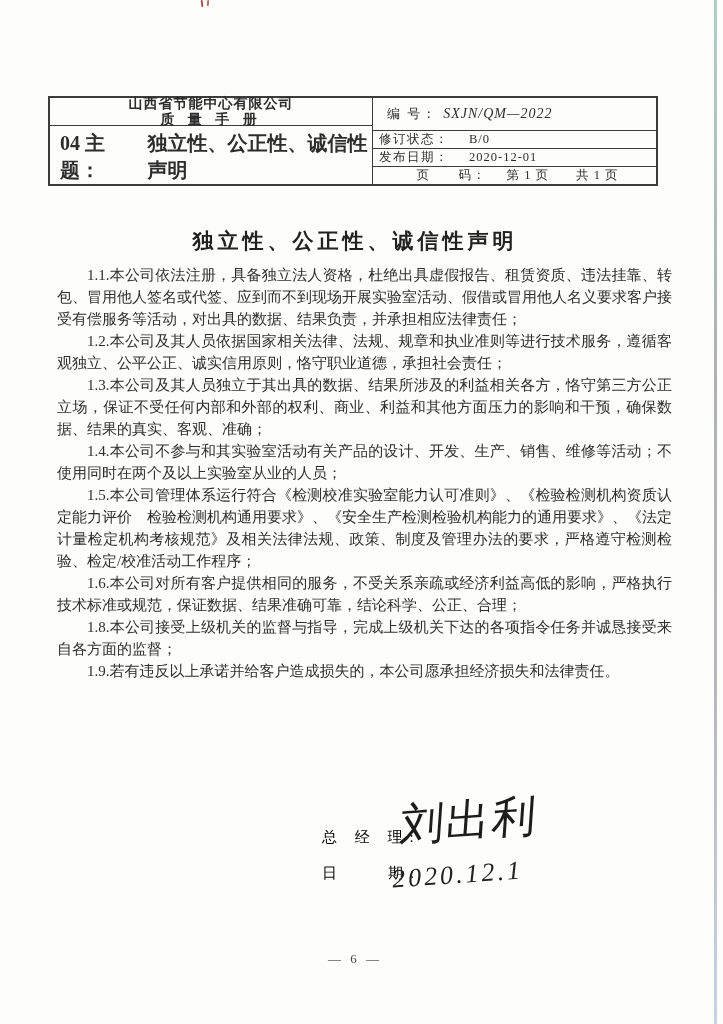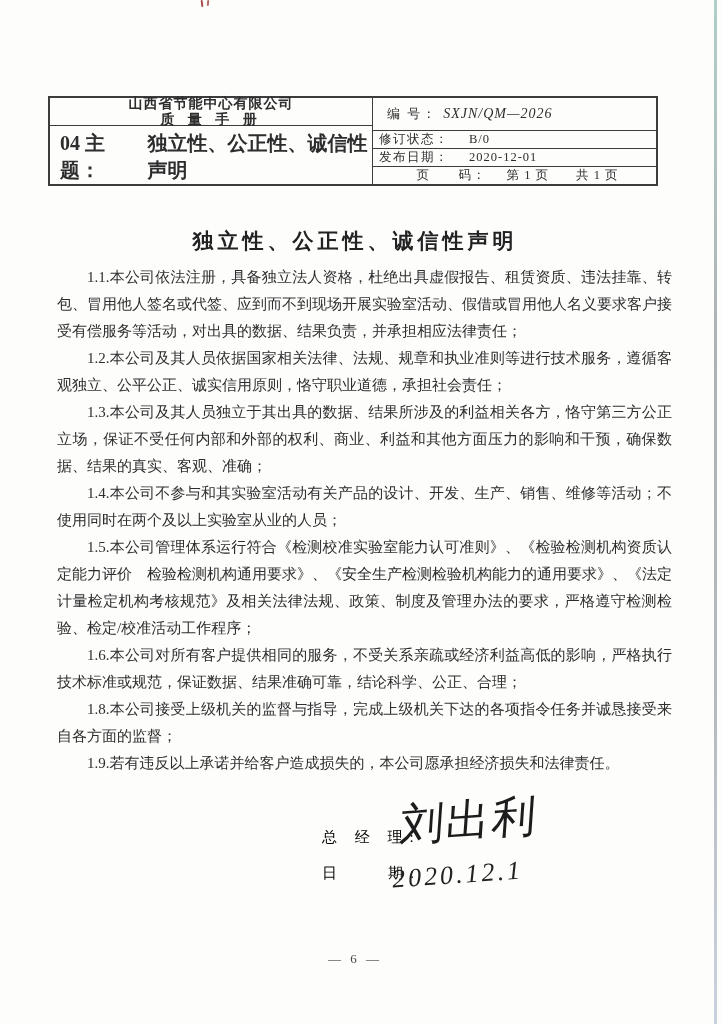--- a/index.html
+++ b/index.html
@@ -39,21 +39,21 @@
     font-size:12.5px;letter-spacing:1.5px;border-bottom:1.2px solid #3c3c3c;box-sizing:border-box;}
   .ht-row:last-child{border-bottom:none;justify-content:center;}
   .ht-row .val{margin-left:20px;letter-spacing:1px;}
 
   
   .doc-title{position:absolute;left:40px;top:227px;width:630px;text-align:center;
     font-weight:bold;font-size:21px;letter-spacing:4px;color:#222;}
 
   
   .body-text{position:absolute;left:57px;top:264px;width:615px;
-    font-size:15px;line-height:27px;text-align:justify;color:#2e2e2e;}
+    font-size:15px;line-height:22px;text-align:justify;color:#2e2e2e;}
   .body-text p{margin:0;text-indent:2em;}
 
   
   .gm-label,.date-label{position:absolute;left:322px;font-size:15px;letter-spacing:7px;color:#000000;}
   .gm-label{top:828px;}
   .date-label{top:864px;}
   .gm-sign{position:absolute;left:400px;top:791px;font-size:44px;color:#1c1c1c;
     transform:rotate(-4deg) skewX(-8deg);letter-spacing:2px;font-weight:400;}
   .date-value{position:absolute;left:392px;top:860px;font-size:26px;color:#222;
     font-style:italic;letter-spacing:3px;transform:rotate(-4deg);}
@@ -80,21 +80,21 @@
         <div class="l2">质 量 手 册</div>
       </div>
       <div class="ht-subject">
         <span class="sp">04 主题：</span>
         <span>独立性、公正性、诚信性声明</span>
       </div>
     </div>
     <div class="ht-right">
       <div class="ht-code">
         <span>编 号：</span>
-        <span class="code-val">SXJN/QM—2026</span>
+        <span class="code-val">SXJN/QM—2022</span>
       </div>
       <div class="ht-row">
         <span>修订状态：</span>
         <span class="val">B/0</span>
       </div>
       <div class="ht-row">
         <span>发布日期：</span>
         <span class="val">2020-12-01</span>
       </div>
       <div class="ht-row">

